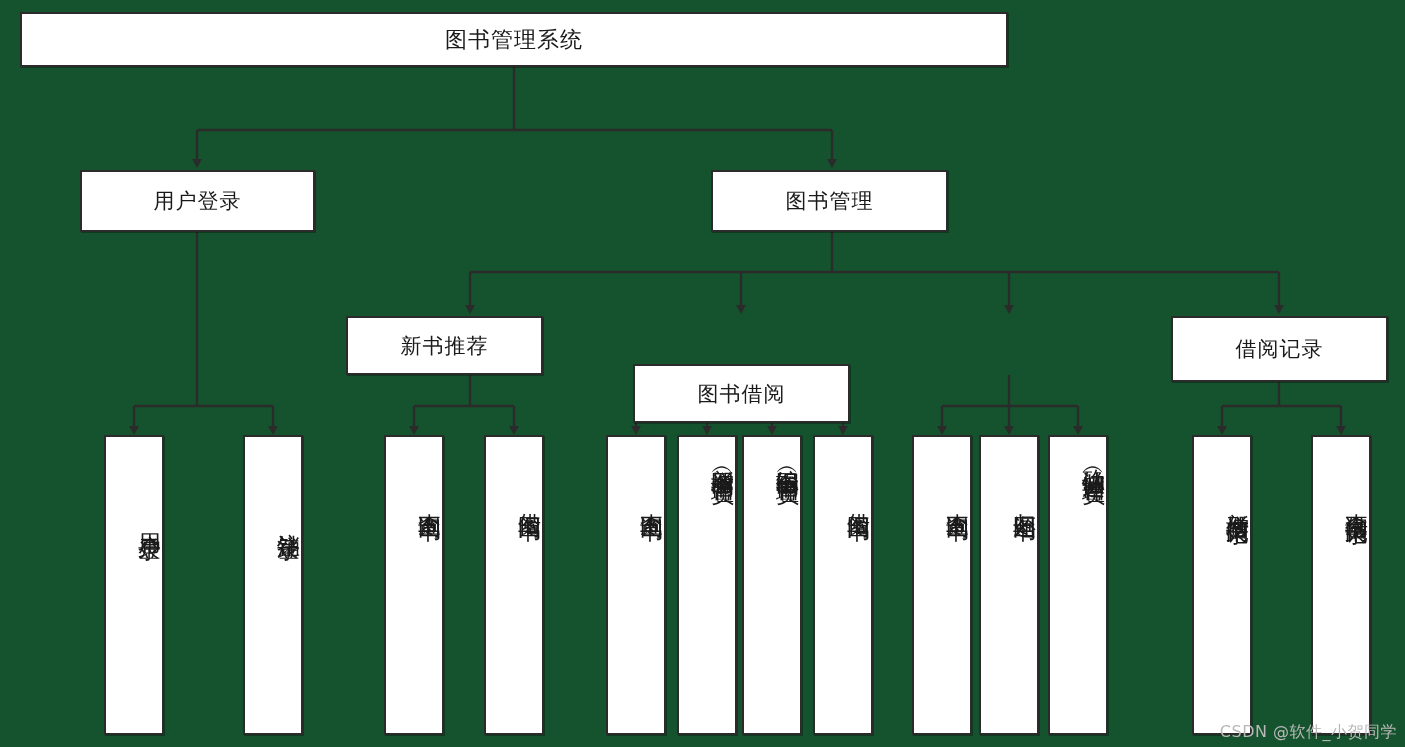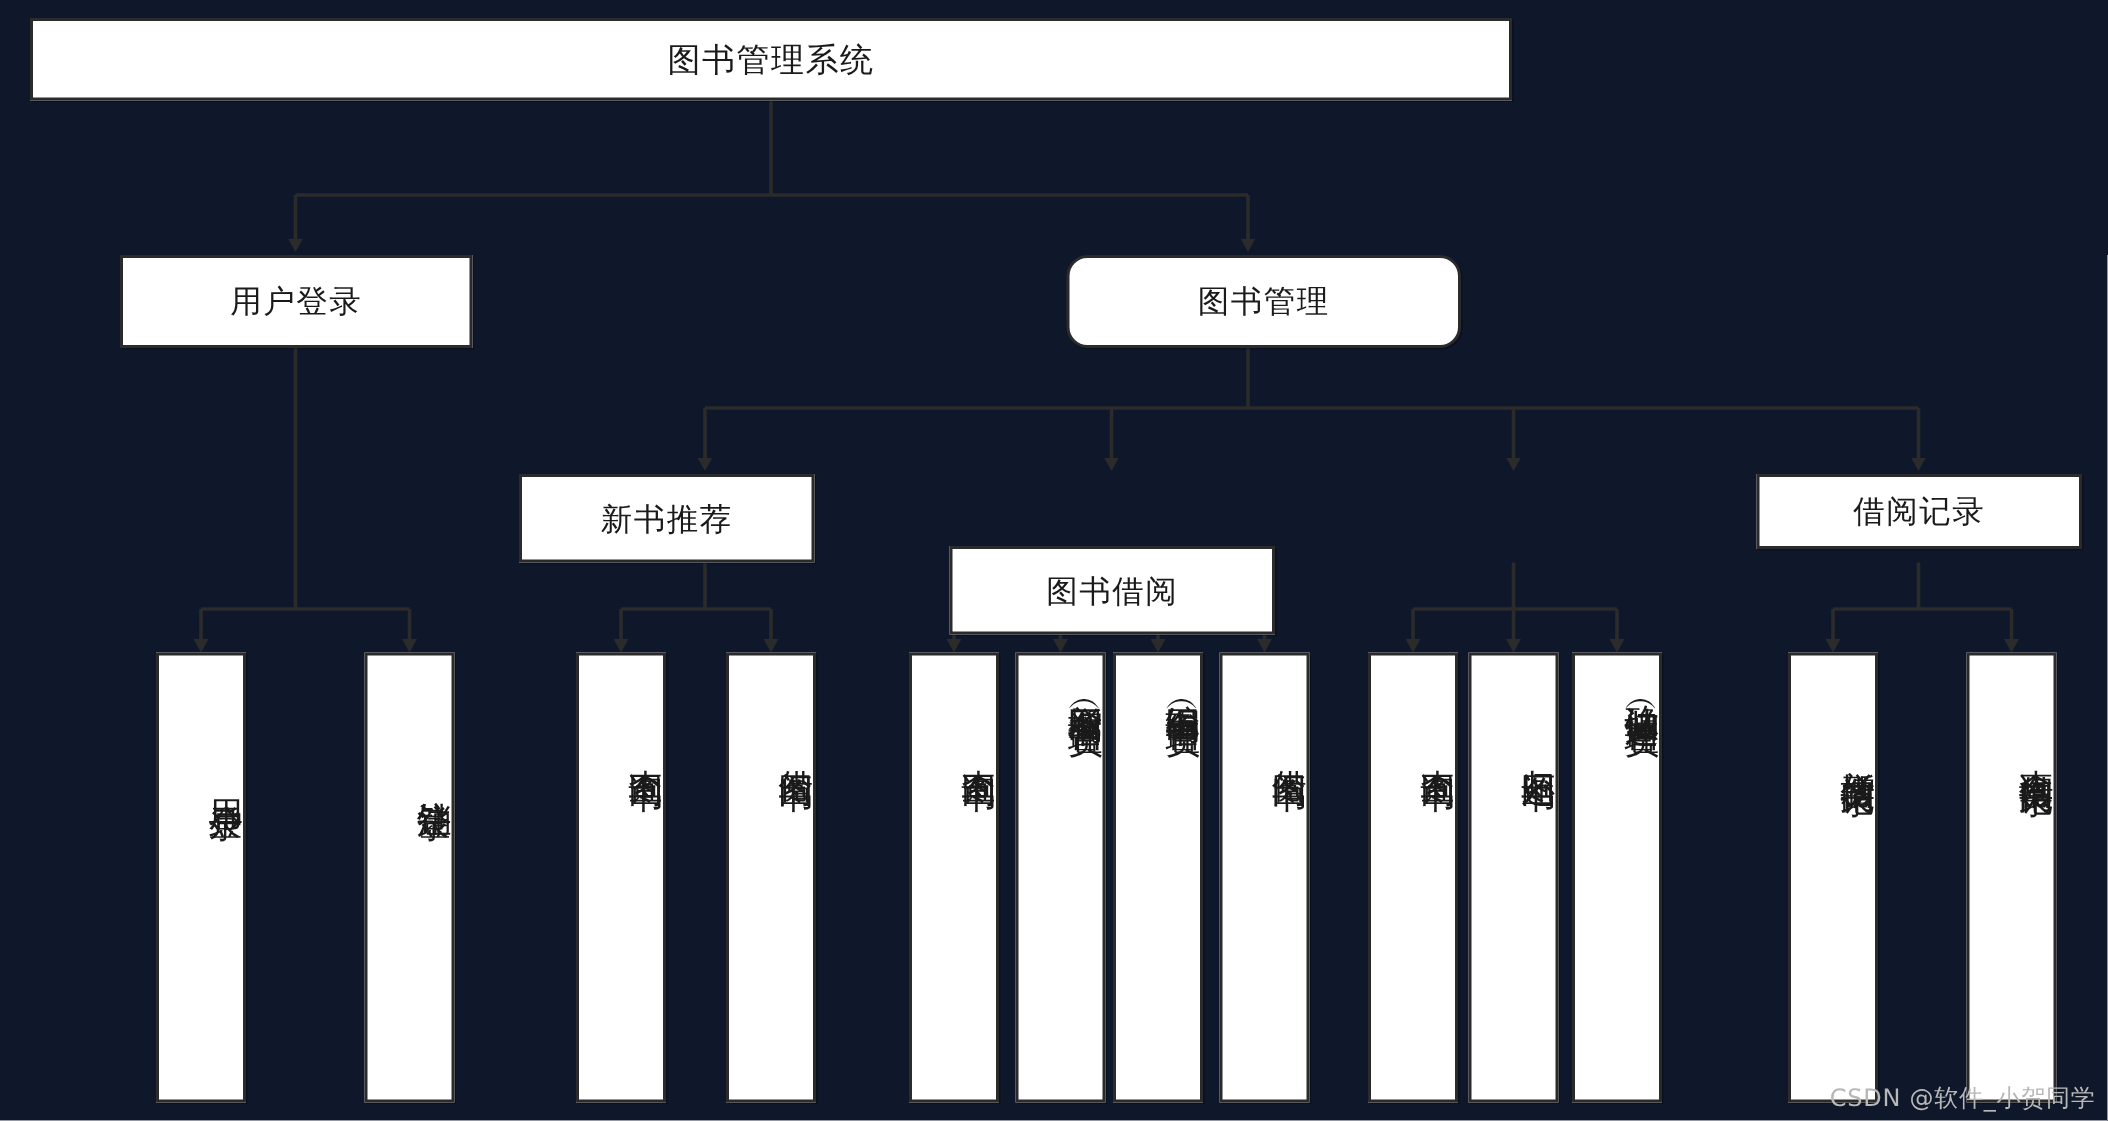--- a/index.html
+++ b/index.html
@@ -8,21 +8,21 @@
     padding: 0;
     background: #ffffff;
   }
   body {
     font-family: "DejaVu Sans", "Liberation Sans", sans-serif;
   }
   #diagram-canvas {
     position: relative;
     width: 1405px;
     height: 747px;
-    background: #0f172a;
+    background: #14532d;
     overflow: hidden;
   }
   #edge-layer {
     position: absolute;
     left: 0;
     top: 0;
     width: 1405px;
     height: 747px;
     pointer-events: none;
   }
@@ -133,31 +133,31 @@
     </g>
   </svg>
 
   <div class="node node-h node-root" style="left:20px; top:12px; width:988px; height:55px;">
     <span>图书管理系统</span>
   </div>
 
   <div class="node node-h" style="left:80px; top:170px; width:235px; height:62px;">
     <span>用户登录</span>
   </div>
-  <div class="node node-h" style="left:711px; top:170px; width:263px; height:62px;border-radius:14px;">
+  <div class="node node-h" style="left:711px; top:170px; width:237px; height:62px;">
     <span>图书管理</span>
   </div>
 
   <div class="node node-h" style="left:346px; top:316px; width:197px; height:59px;">
     <span>新书推荐</span>
   </div>
   <div class="node node-h" style="left:633px; top:316px; width:217px; height:59px;margin-top:48px;">
     <span>图书借阅</span>
   </div>
-  <div class="node node-h" style="left:1171px; top:316px; width:217px; height:50px;">
+  <div class="node node-h" style="left:1171px; top:316px; width:217px; height:66px;">
     <span>借阅记录</span>
   </div>
 
   <div class="node node-v pad-low" style="left:104px; top:435px; width:60px; height:300px;">
     <span class="vlabel">用户登录</span>
   </div>
   <div class="node node-v pad-low" style="left:243px; top:435px; width:60px; height:300px;">
     <span class="vlabel">注销登录</span>
   </div>
 

